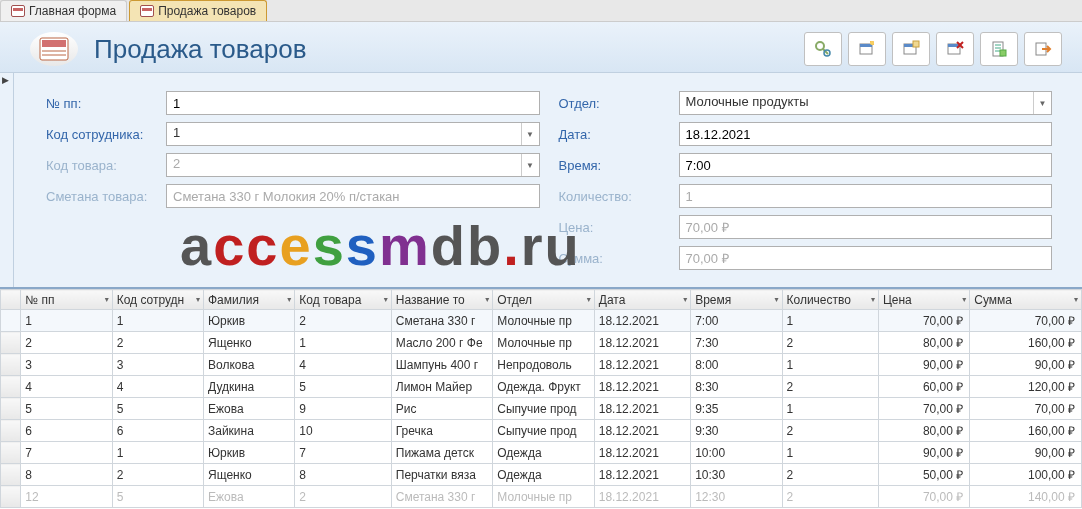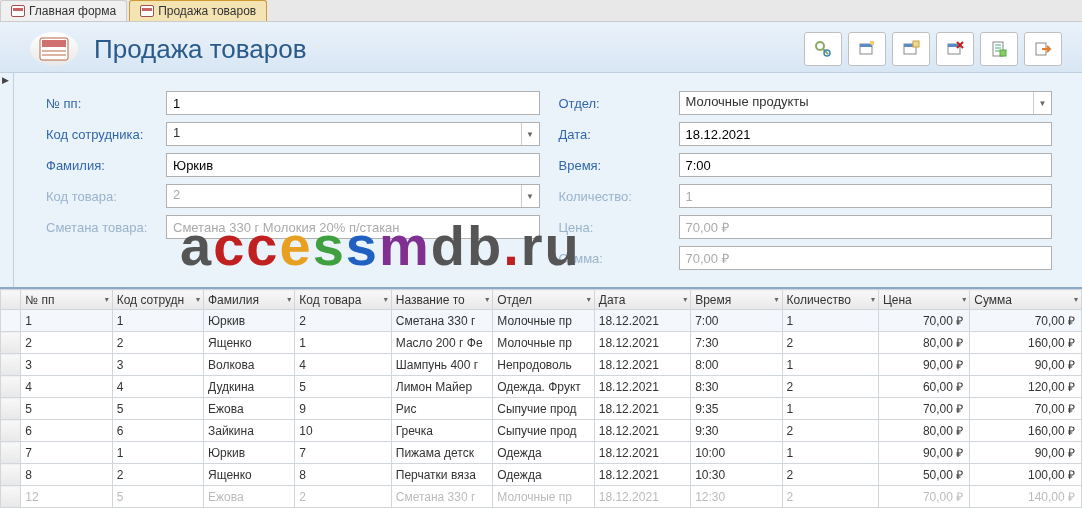--- a/index.html
+++ b/index.html
@@ -143,24 +143,20 @@
       <div class="field-row">
         <div class="field-label">№ пп:</div>
         <input class="field-input" value="1" style="">
       </div>
       <div class="field-row">
         <div class="field-label">Код сотрудника:</div>
         <div class="field-combo">
           <div class="val">1</div>
           <div class="dd">▼</div>
         </div>
-      </div>
-      <div class="field-row">
-        <div class="field-label">Фамилия:</div>
-        <input class="field-input" value="Юркив" style="">
       </div>
       <div class="field-row">
         <div class="field-label muted">Код товара:</div>
         <div class="field-combo">
           <div class="val readonly">2</div>
           <div class="dd">▼</div>
         </div>
       </div>
       <div class="field-row">
         <div class="field-label muted">Сметана товара:</div>

